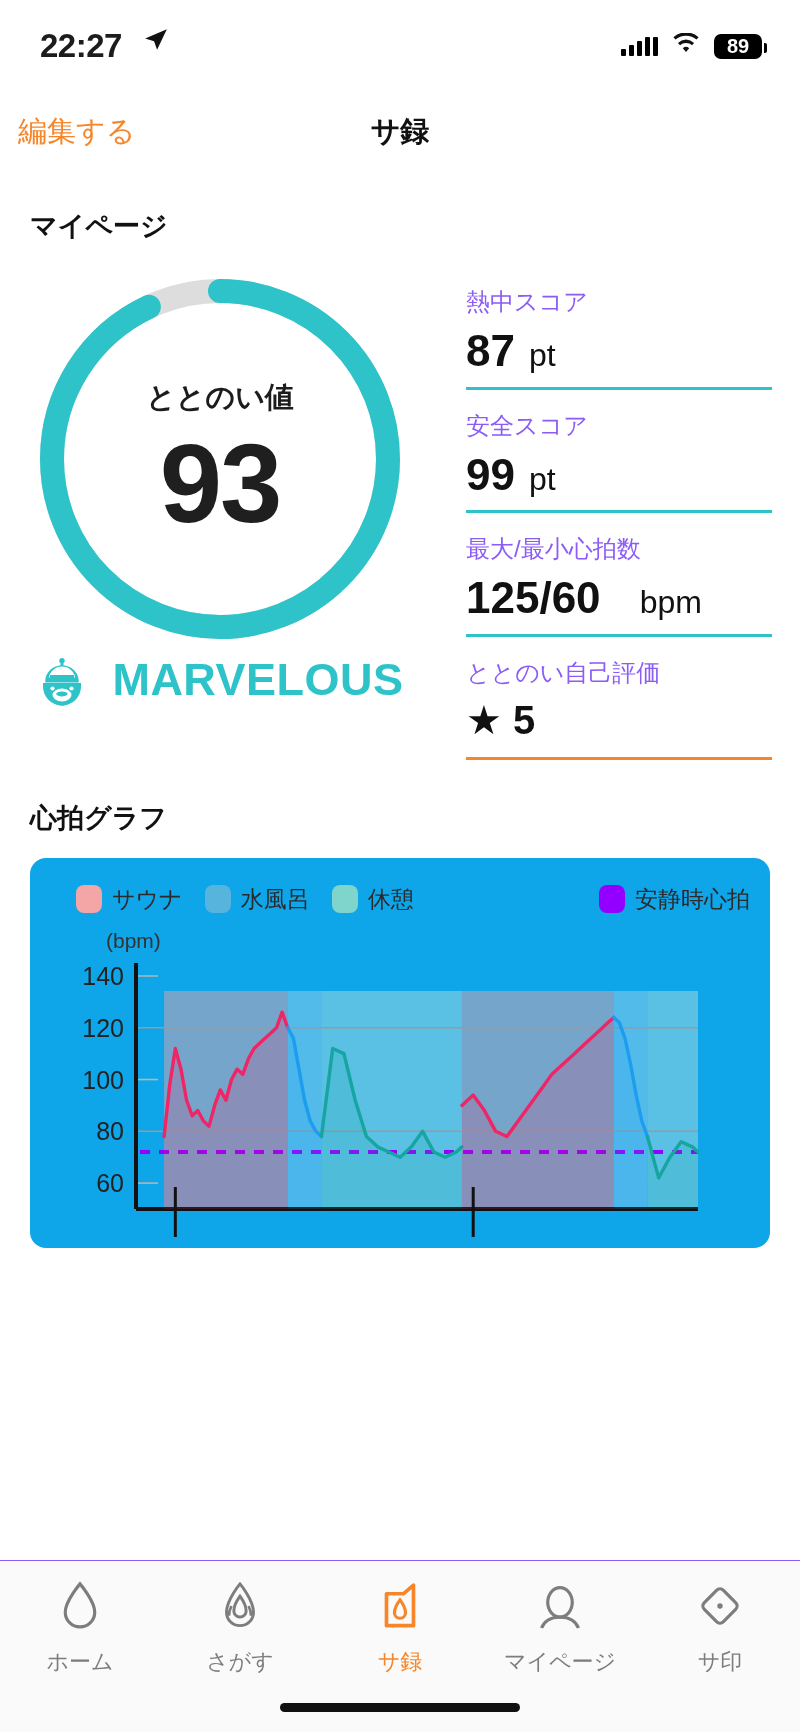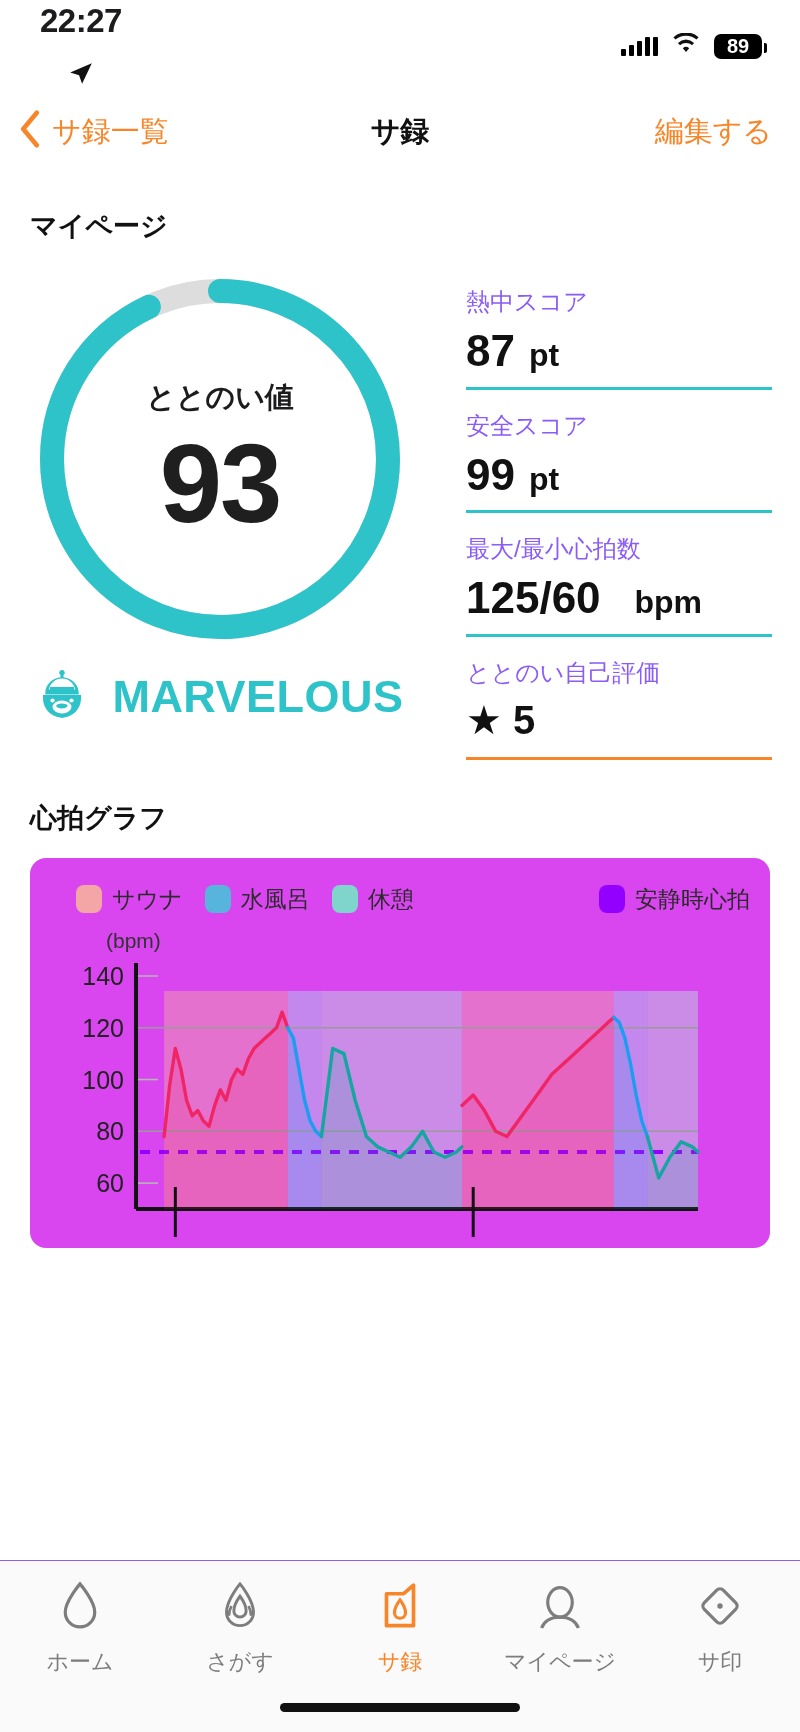--- a/index.html
+++ b/index.html
@@ -11,21 +11,21 @@
     overflow: hidden;
     position: relative;
   }
 
   
   .statusbar {
     height: 92px;
     display: flex; align-items: center; justify-content: space-between;
     padding: 0 38px 0 40px;
   }
-  .status-left { display: flex; align-items: center; gap: 21px; flex-direction: column; }
+  .status-left { display: flex; gap: 21px; }
   .status-time { font-size: 33px; font-weight: 700; letter-spacing: -0.5px; }
   .loc-arrow { display: block; }
   .status-right { display: flex; align-items: center; gap: 13px; }
   .bars { display: flex; align-items: flex-end; gap: 3px; height: 20px; }
   .bars i { width: 5px; background: #000; border-radius: 1px; display: block; }
   .bars i:nth-child(1) { height: 7px; }
   .bars i:nth-child(2) { height: 11px; }
   .bars i:nth-child(3) { height: 15px; }
   .bars i:nth-child(4) { height: 19px; }
   .bars i:nth-child(5) { height: 19px; }
@@ -77,48 +77,48 @@
   .gauge-center {
     position: absolute; inset: 0;
     display: flex; flex-direction: column; align-items: center; justify-content: center;
   }
   .gauge-label { font-size: 29px; font-weight: 700; color: #1c1c1e; margin-bottom: 4px; }
   .gauge-value {
     font-size: 112px; font-weight: 700; color: #1f1f1f;
     line-height: 1; letter-spacing: -2px; margin-top: 6px;
   }
   .rank {
-    display: flex; align-items: center; gap: 24px; margin-top: 22px;
+    display: flex; gap: 24px; margin-top: 10px;
   }
   .rank-text {
     font-size: 45px; font-weight: 700; color: #2dc3c9; letter-spacing: 0.5px;
   }
 
   
   .stats { flex: 1; padding: 12px 28px 0 26px; }
   .stat { margin-bottom: 20px; }
   .stat-label { font-size: 24px; color: #8b5cf6; }
   .stat-row {
     display: flex; align-items: baseline; gap: 14px;
     margin-top: 8px; min-height: 50px;
     flex-wrap: wrap;
   }
   .stat-value { font-size: 44px; font-weight: 700; color: #111; line-height: 1.15; }
-  .stat-unit { font-size: 32px; color: #111; font-weight: 700; }
+  .stat-unit { font-size: 32px; color: #111; font-weight: 400; }
   .stat-rule { height: 3px; background: #2dc3c9; margin-top: 10px; }
   .stat-rule.orange { background: #f7862a; }
   .hr-value { max-width: 130px; }
   .hr-unit { margin-left: auto; margin-right: 70px; }
   .star { font-size: 40px; color: #111; }
 
   
   .chart-section { padding: 20px 30px 0; }
   .chart-title { font-size: 27px; font-weight: 700; color: #111; }
   .chart-card {
-    margin-top: 22px; background: #d946ef; border-radius: 16px;
+    margin-top: 22px; background: #0ea5e9; border-radius: 16px;
     padding: 26px 20px 10px; height: 390px; overflow: hidden;
     position: relative;
   }
   .legend { display: flex; align-items: center; gap: 22px; padding-left: 26px; }
   .legend-item { display: flex; align-items: center; gap: 10px; }
   .legend-swatch { width: 26px; height: 28px; border-radius: 8px; display: block; }
   .legend-label { font-size: 23px; color: #2b2b2b; }
   .legend-spacer { flex: 1; }
   .plot-wrap { margin-top: 14px; }
   .plot-unit { font-size: 21px; color: #333; padding-left: 56px; }
@@ -167,28 +167,20 @@
         <path d="M12 15.5l2.6-3.1a4 4 0 0 0-5.2 0z" fill="#111"></path>
         <path d="M12 8.2c1.9 0 3.6.7 4.9 1.9l1.7-2A10 10 0 0 0 12 5.4a10 10 0 0 0-6.6 2.7l1.7 2A7.2 7.2 0 0 1 12 8.2z" fill="#111"></path>
         <path d="M12 2.2c3.3 0 6.3 1.2 8.6 3.2l1.7-2A14.7 14.7 0 0 0 12 -.4 14.7 14.7 0 0 0 1.7 3.4l1.7 2A12.9 12.9 0 0 1 12 2.2z" fill="#111"></path>
       </svg>
     </span>
     <span class="battery">89</span>
   </div>
 </div>
 
 <div class="navbar">
-  <div class="nav-back">
-    <span>
-      <svg width="24" height="38" viewBox="0 0 16 28">
-          <path d="M13 2L3 14l10 12" stroke="#f7862a" stroke-width="3.4" fill="none" stroke-linecap="round" stroke-linejoin="round"></path>
-        </svg>
-    </span>
-    <span>サ録一覧</span>
-  </div>
   <div class="nav-title">サ録</div>
   <div class="nav-edit">編集する</div>
 </div>
 
 <div class="header-info">
   <div class="hdr-venue">マイページ</div>
 </div>
 
 <div class="summary">
 

